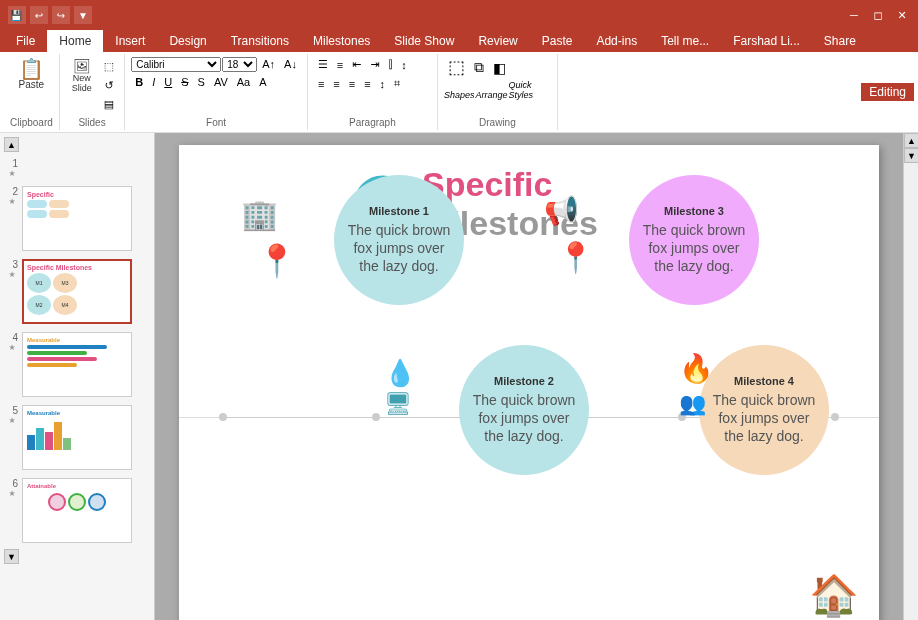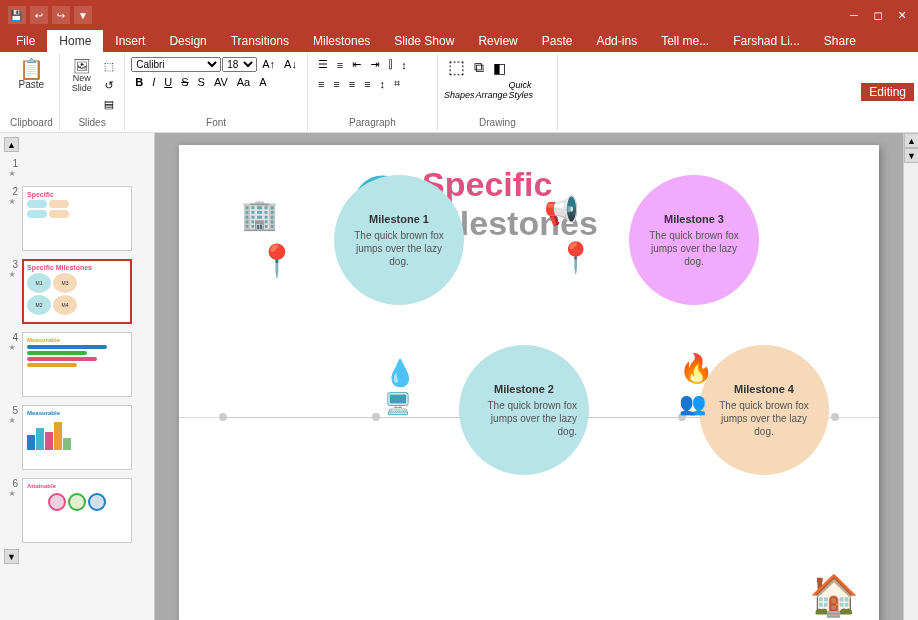--- a/index.html
+++ b/index.html
@@ -150,30 +150,30 @@
       top: 30px; left: 155px;
     }
     .milestone-bubble-3 {
       background: #f0abfc;
       width: 130px; height: 130px;
       top: 30px; left: 450px; text-align: center;
     }
     .milestone-bubble-2 {
       background: #b8e4e8;
       width: 130px; height: 130px;
-      top: 200px; left: 280px; text-align: right;
+      top: 200px; left: 280px;
     }
     .milestone-bubble-4 {
       background: #f5d9b8;
       width: 130px; height: 130px;
       top: 200px; left: 520px;
     }
 
     .milestone-title { font-weight: bold; font-size: 11px; color: #333; margin-bottom: 4px; }
-    .milestone-text { font-size: 10px; color: #555; line-height: 1.3; }
+    .milestone-text { font-size: 14px; color: #555; line-height: 1.3; }
 
     
     .slide-divider {
       position: absolute;
       top: 272px;
       left: 0; right: 0;
       height: 1px;
       background: #ddd;
     }
 

